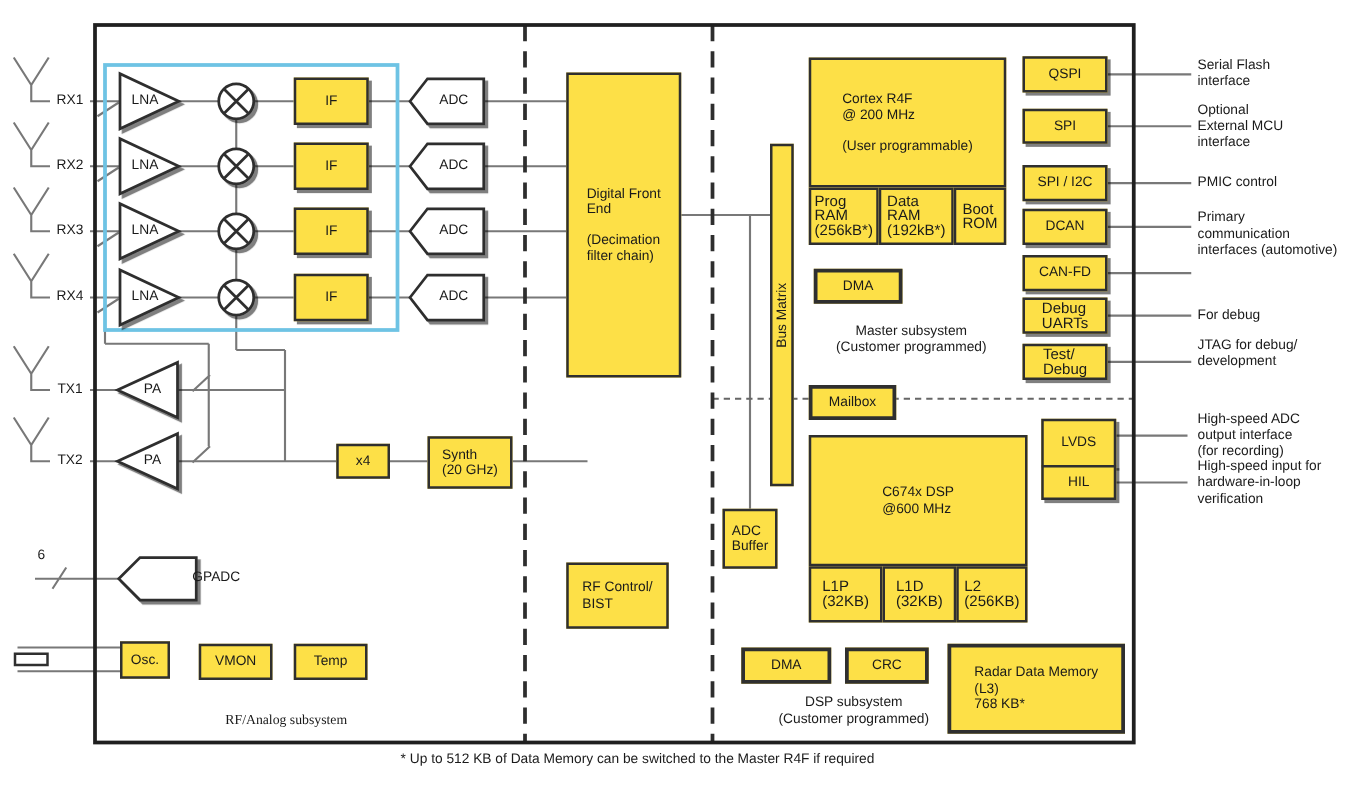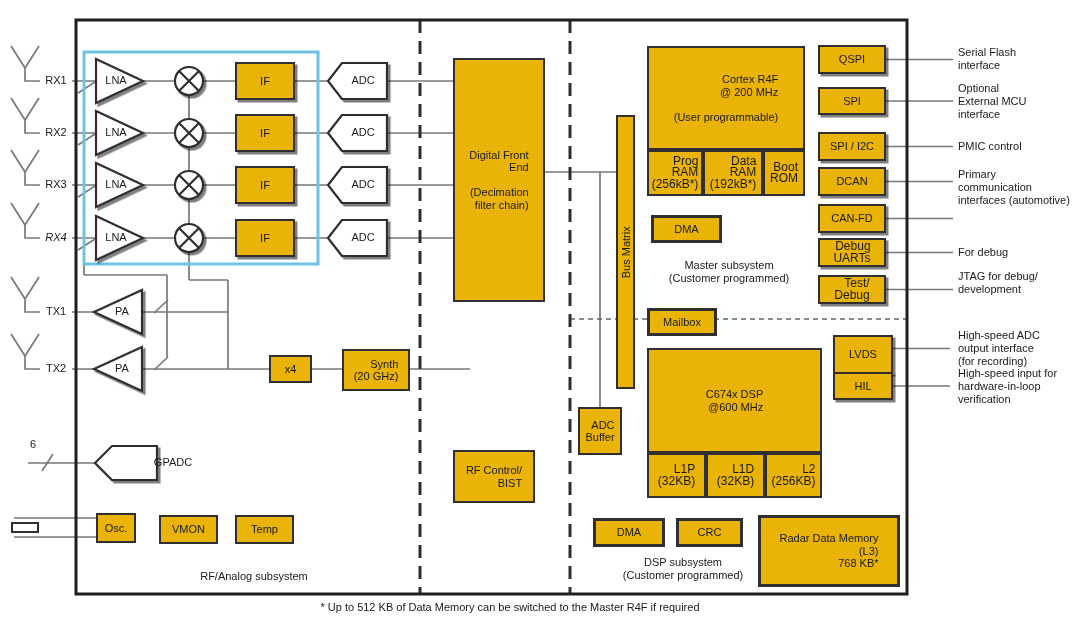--- a/index.html
+++ b/index.html
@@ -1,20 +1,20 @@
 <!DOCTYPE html>
 <html><head>
 <meta charset="utf-8">
 <style>
   html,body{margin:0;padding:0;background:#fff;}
   #stage{position:relative;width:1080px;height:628px;background:#fff;
          font-family:"Liberation Sans",sans-serif;color:#1a1a1a;overflow:hidden;}
   #wires{position:absolute;left:0;top:0;}
-  .box{position:absolute;background:#eab308;border:2px solid #2f2f2f;box-sizing:border-box;
-       display:flex;align-items:center;justify-content:center;text-align:right;
+  .box{position:absolute;background:#fde047;border:2px solid #2f2f2f;box-sizing:border-box;
+       display:flex;align-items:center;justify-content:center;text-align:left;
        font-size:11px;line-height:12.5px;white-space:pre;overflow:visible;}
   .thick{border-width:3px;}
   .sh{box-shadow:2.5px 2.5px 0 rgba(0,0,0,0.5);}
   .sm{font-size:12px;line-height:11.5px;}
   .txt{position:absolute;font-size:11px;line-height:13px;white-space:pre;}
   .ctr{text-align:center;}
   .tag{position:absolute;font-size:11px;line-height:15px;background:#fff;
        text-align:center;padding:0 1px;}
   .vtext{transform:rotate(-90deg);white-space:nowrap;font-size:11px;}
 </style>
@@ -101,21 +101,21 @@
     <polygon points="142,290 142,334 94,312"></polygon>
     <polygon points="142,347 142,391 94,369"></polygon>
     <polygon points="95,463 112,446 157,446 157,480 112,480"></polygon>
   </g>
   <rect x="12" y="523" width="26" height="9" fill="#fff" stroke="#2f2f2f" stroke-width="2"></rect>
 </svg>
 
 <div class="tag" style="left:40px;top:73px;width:30px;">RX1</div>
 <div class="tag" style="left:40px;top:125px;width:30px;">RX2</div>
 <div class="tag" style="left:40px;top:177px;width:30px;">RX3</div>
-<div class="tag" style="left:40px;top:230px;width:30px;font-style:italic;">RX4</div>
+<div class="tag" style="left:40px;top:230px;width:30px;">RX4</div>
 <div class="tag" style="left:40px;top:304px;width:30px;">TX1</div>
 <div class="tag" style="left:40px;top:361px;width:30px;">TX2</div>
 
 <div class="txt ctr" style="left:98px;top:74px;width:36px;">LNA</div>
 <div class="txt ctr" style="left:98px;top:126px;width:36px;">LNA</div>
 <div class="txt ctr" style="left:98px;top:178px;width:36px;">LNA</div>
 <div class="txt ctr" style="left:98px;top:231px;width:36px;">LNA</div>
 
 <div class="box sh" style="left:235px;top:62px;width:60px;height:38px;">IF</div>
 <div class="box sh" style="left:235px;top:114px;width:60px;height:38px;">IF</div>
@@ -141,21 +141,21 @@
 
 (Decimation
 filter chain)</div>
 
 <div class="txt ctr" style="left:110px;top:456px;width:46px;margin-left:40px;">GPADC</div>
 <div class="txt" style="left:30px;top:438px;width:14px;">6</div>
 
 <div class="box" style="left:96px;top:513px;width:40px;height:30px;">Osc.</div>
 <div class="box" style="left:159px;top:515px;width:59px;height:29px;">VMON</div>
 <div class="box" style="left:235px;top:515px;width:59px;height:29px;">Temp</div>
-<div class="txt ctr" style="left:164px;top:570px;width:180px;">RF/Analog subsystem</div>
+<div class="txt ctr" style="left:139px;top:570px;width:180px;font-family:Liberation Serif, serif;">RF/Analog subsystem</div>
 
 <div class="box" style="left:616px;top:115px;width:19px;height:274px;">
   <span class="vtext">Bus Matrix</span>
 </div>
 
 <div class="box" style="left:647px;top:46px;width:158px;height:104px;">Cortex R4F
 @ 200 MHz
 
 (User programmable)</div>
 <div class="box sm" style="left:647px;top:150px;width:56px;height:46px;">Prog

